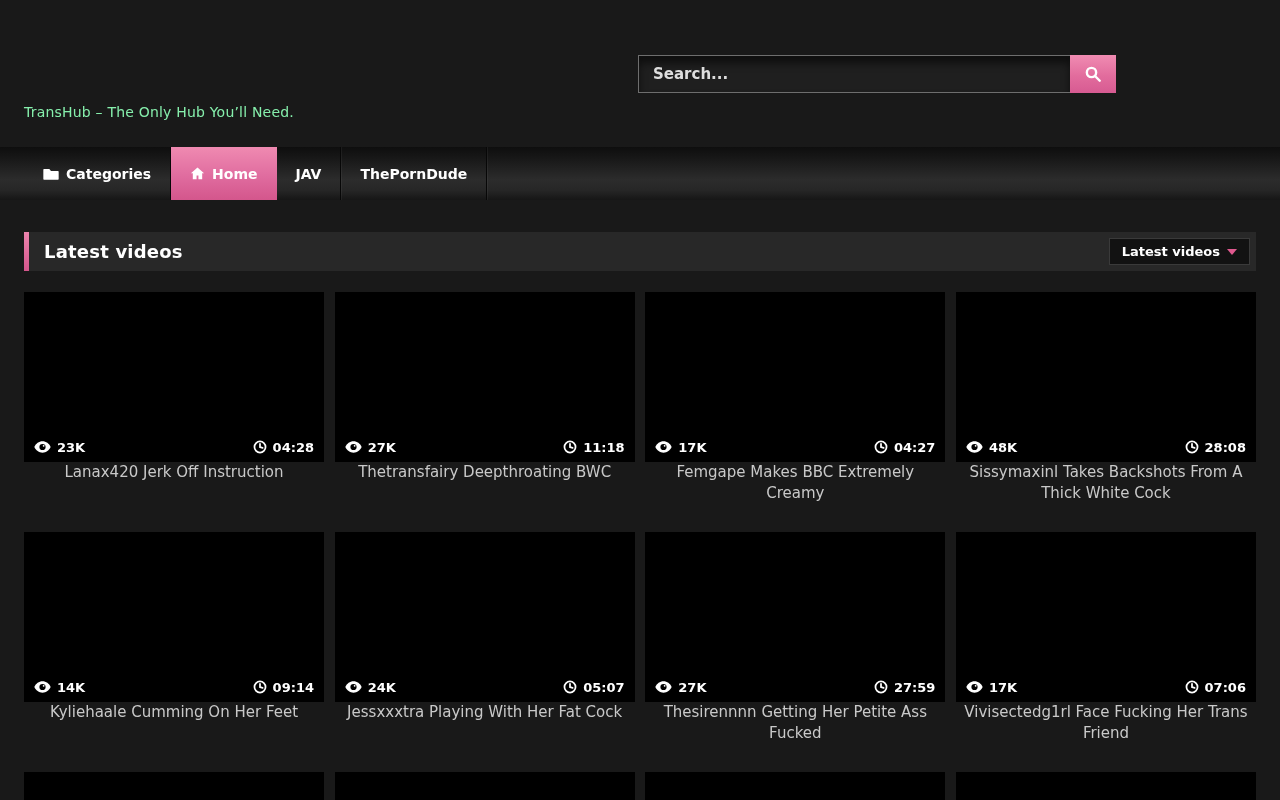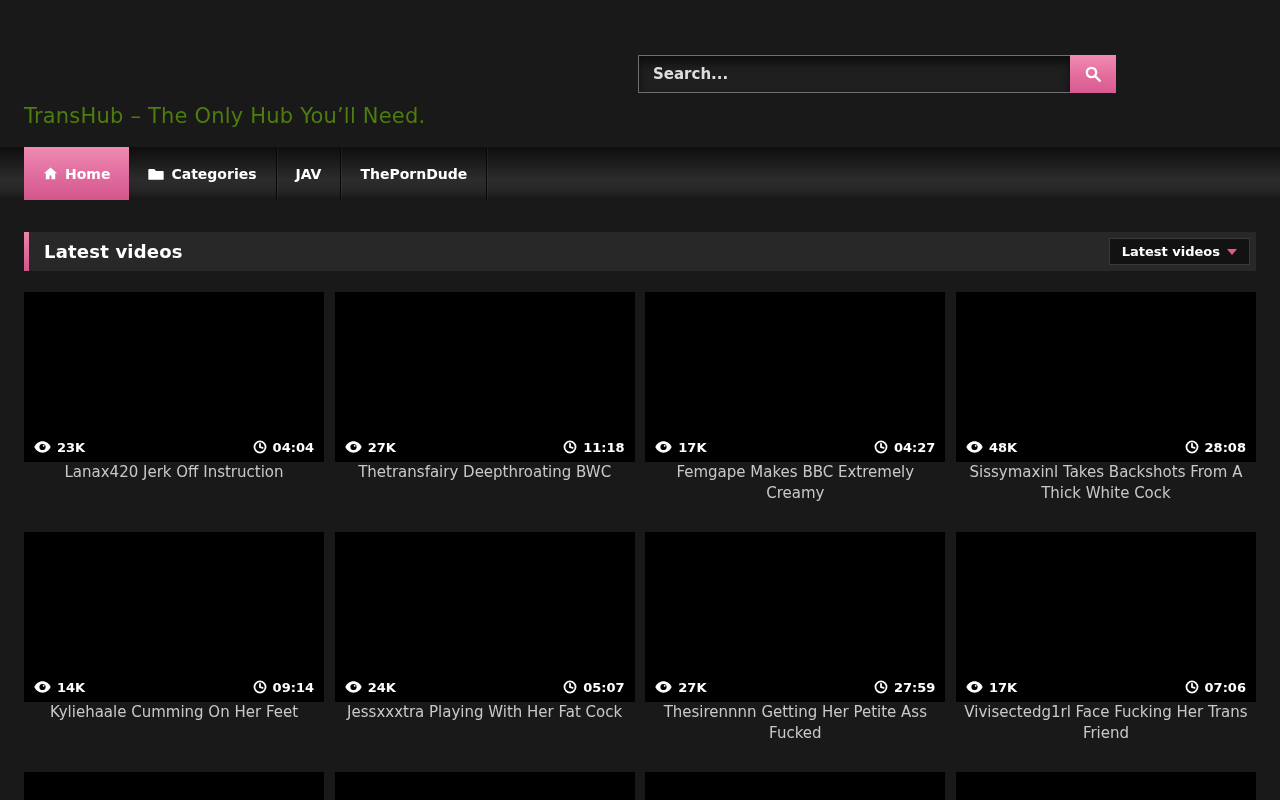--- a/index.html
+++ b/index.html
@@ -27,21 +27,21 @@
     font-family:inherit;
   }
   .search-input::placeholder { color:#dedede; font-weight:bold; }
   .search-btn {
     width:46px; height:38px; border:none; cursor:pointer;
     background:linear-gradient(180deg,#f08cb2 0%,#e26c9d 55%,#d75b92 100%);
     display:flex; align-items:center; justify-content:center;
   }
   .tagline {
     position:absolute; left:24px; top:104px;
-    color:#4d7c0f; font-size:21px; letter-spacing:.2px;
+    color:#86efac; font-size:14px; letter-spacing:.2px;
   }
 
   
   .nav {
     position:absolute; left:0; top:147px; width:1280px; height:53px;
     background:linear-gradient(180deg,#0e0e0e 0%,#181818 22%,#2c2c2c 62%,#262626 82%,#161616 100%);
     display:flex; align-items:stretch;
     padding-left:24px;
   }
   .nav-item {
@@ -126,37 +126,37 @@
         <circle cx="10" cy="10" r="6.2"></circle>
           <line x1="15" y1="15" x2="21" y2="21"></line>
       </svg>
     </span>
   </button>
 </div>
 
 <div class="tagline">TransHub – The Only Hub You’ll Need.</div>
 
 <div class="nav">
+  <div class="nav-item">
+    <span class="nic">
+      <svg width="16" height="14" viewBox="0 0 24 20" fill="#fff">
+        <path d="M1.5 2.5h8l2.5 3h10.5a1 1 0 0 1 1 1v11a1 1 0 0 1-1 1h-21a1 1 0 0 1-1-1v-14a1 1 0 0 1 1-1z"></path>
+      </svg>
+    </span>
+    <span>Categories</span>
+  </div>
   <div class="nav-item active">
     <span class="nic">
       <svg width="15" height="15" viewBox="0 0 24 24" fill="#fff">
         <path d="M12 2.5 1.5 11.5h3V21h6v-6h3v6h6v-9.5h3z"></path>
       </svg>
     </span>
     <span>Home</span>
   </div>
   <div class="nav-item">
-    <span class="nic">
-      <svg width="16" height="14" viewBox="0 0 24 20" fill="#fff">
-        <path d="M1.5 2.5h8l2.5 3h10.5a1 1 0 0 1 1 1v11a1 1 0 0 1-1 1h-21a1 1 0 0 1-1-1v-14a1 1 0 0 1 1-1z"></path>
-      </svg>
-    </span>
-    <span>Categories</span>
-  </div>
-  <div class="nav-item">
     <span>JAV</span>
   </div>
   <div class="nav-item">
     <span>ThePornDude</span>
   </div>
 </div>
 
 <div class="section-bar">
   <div class="section-accent"></div>
   <div class="section-title">Latest videos</div>
@@ -180,21 +180,21 @@
           </span>
           <span class="views-text">23K</span>
         </span>
         <span class="stat">
           <span>
             <svg width="14" height="14" viewBox="0 0 24 24" fill="none" stroke="#fff" stroke-width="3" stroke-linecap="round">
               <circle cx="12" cy="12" r="9.5"></circle>
                 <polyline points="12 6.5 12 12 16.5 13.5"></polyline>
             </svg>
           </span>
-          <span class="dur-text">04:04</span>
+          <span class="dur-text">04:28</span>
         </span>
       </div>
     </div>
     <div class="vtitle">Lanax420 Jerk Off Instruction</div>
   </div>
 
   <div class="card">
     <div class="thumb">
       <div class="stats">
         <span class="stat">

